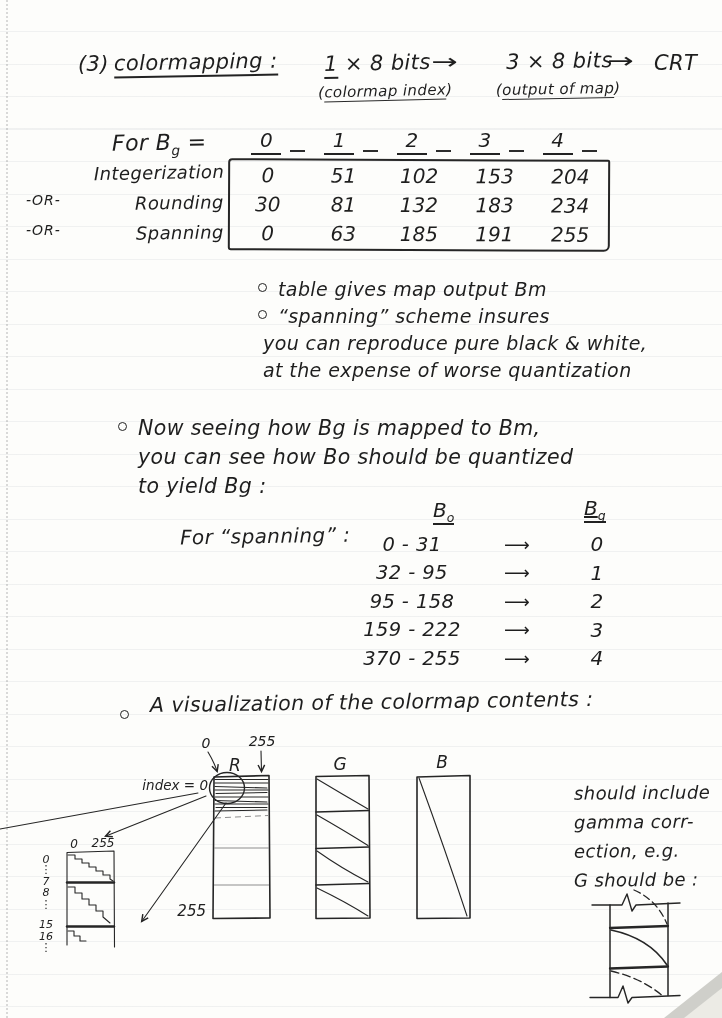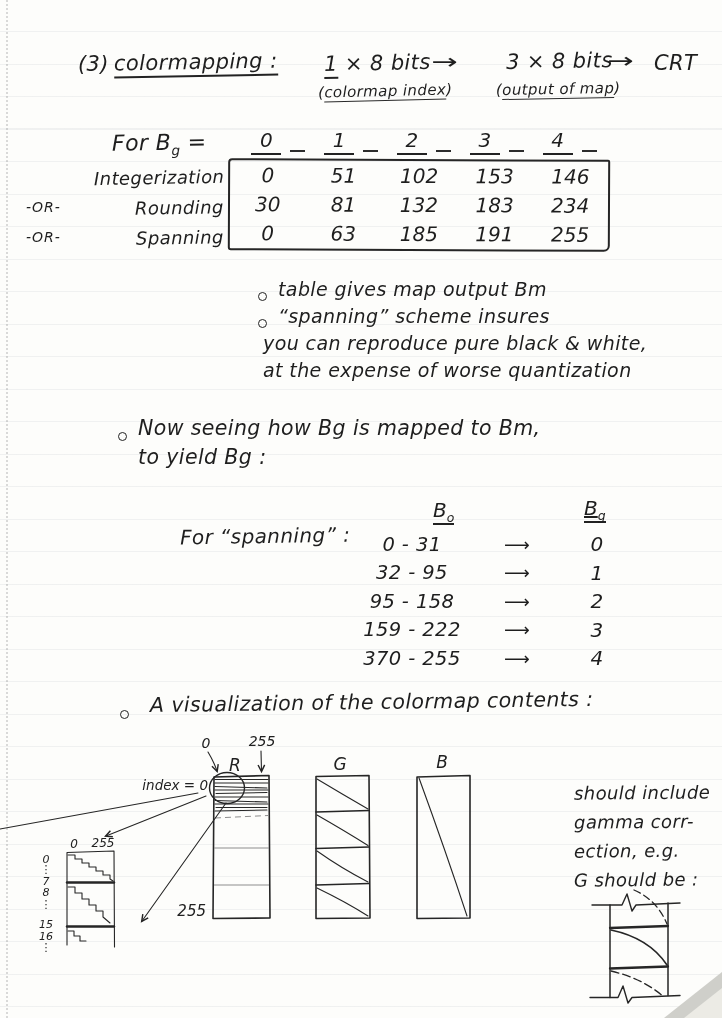--- a/index.html
+++ b/index.html
@@ -38,28 +38,28 @@
   .cap1{top:130px;left:112px;font-size:22px;transform:rotate(-1deg);}
   .map-head{top:128px;left:242px;width:364px;display:grid;grid-template-columns:repeat(5,1fr);font-size:20px;}
   .map-head .cell{display:flex;align-items:flex-end;justify-content:center;}
   .hnum{min-width:24px;text-align:center;border-bottom:2px solid #222;padding:0 3px 1px 3px;}
   .hdash{width:15px;height:2px;background:#2c2c2c;margin:0 0 3px 9px;}
   .map-box{top:159px;left:228px;width:378px;height:88px;
     border:2px solid #262626;border-radius:4px 2px 6px 3px;transform:rotate(0.25deg);}
   .map-row{display:grid;grid-template-columns:repeat(5,1fr);height:29.3px;align-items:center;
     text-align:center;font-size:20px;}
   .scheme-col{top:162px;left:26px;width:198px;font-size:18px;}
-  .scheme-row{height:30px;display:flex;justify-content:space-between;align-items:center;}
+  .scheme-row{height:30px;display:flex;justify-content:space-between;}
   .or{font-size:14px;letter-spacing:1px;}
   .scheme{transform:rotate(-1deg);}
 
   
   .bullet{display:inline-block;width:7px;height:7px;border:1.6px solid #222;border-radius:50%;
     margin-right:11px;flex:none;}
-  .bline{display:flex;align-items:flex-end;}
+  .bline{display:flex;align-items:center;}
   .bline .bullet{position:relative;top:-2px;}
   .notes1{top:276px;left:258px;font-size:19px;line-height:27px;}
   .notes1 .cont{margin-left:5px;}
   .notes2{top:414px;left:118px;font-size:20.5px;line-height:29px;}
   .notes2 .cont{margin-left:20px;}
 
   
   .span-cap{top:524px;left:180px;font-size:20px;transform:rotate(-1deg);}
   .bo-head{top:498px;left:404px;font-size:20px;margin-left:29px;}
   .bg-head{top:496px;left:584px;font-size:20px;text-decoration:underline;}
@@ -132,21 +132,21 @@
         <span class="hdash"></span>
       </div>
   </div>
 
   <div class="abs map-box">
     <div class="map-row">
       <span>0</span>
       <span>51</span>
       <span>102</span>
       <span>153</span>
-      <span>146</span>
+      <span>204</span>
     </div>
     <div class="map-row">
       <span>30</span>
       <span>81</span>
       <span>132</span>
       <span>183</span>
       <span>234</span>
     </div>
     <div class="map-row">
       <span>0</span>
@@ -183,20 +183,21 @@
       </div>
     <div class="cont">you can reproduce pure black &amp; white,</div>
     <div class="cont">at the expense of worse quantization</div>
   </div>
 
   <div class="abs notes2 hw">
     <div class="bline">
         <span class="bullet"></span>
         <span>Now seeing how Bg is mapped to Bm,</span>
       </div>
+    <div class="cont">you can see how Bo should be quantized</div>
     <div class="cont">to yield Bg :</div>
   </div>
 
   <div class="abs span-cap hw">For “spanning” :</div>
   <div class="abs bo-head"><span class="u"><span>B</span><sub>o</sub></span></div>
   <div class="abs bg-head"><span class="u"><span>B</span><sub>g</sub></span></div>
   <div class="abs span-rows hw">
     <div class="span-row">
         <span class="rng">0 - 31</span>
         <span class="arr">⟶</span>

